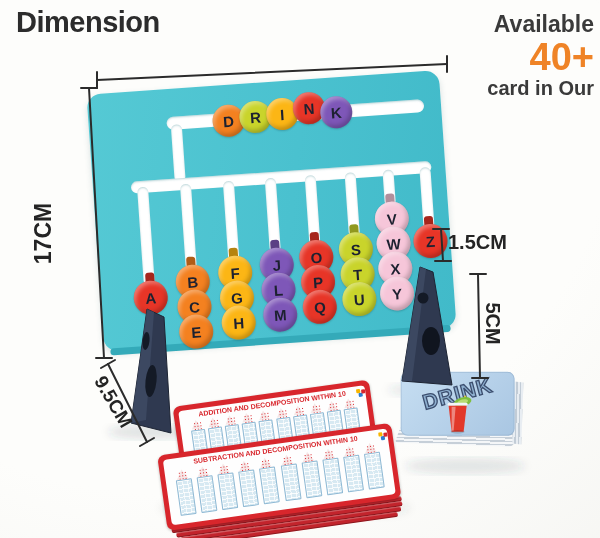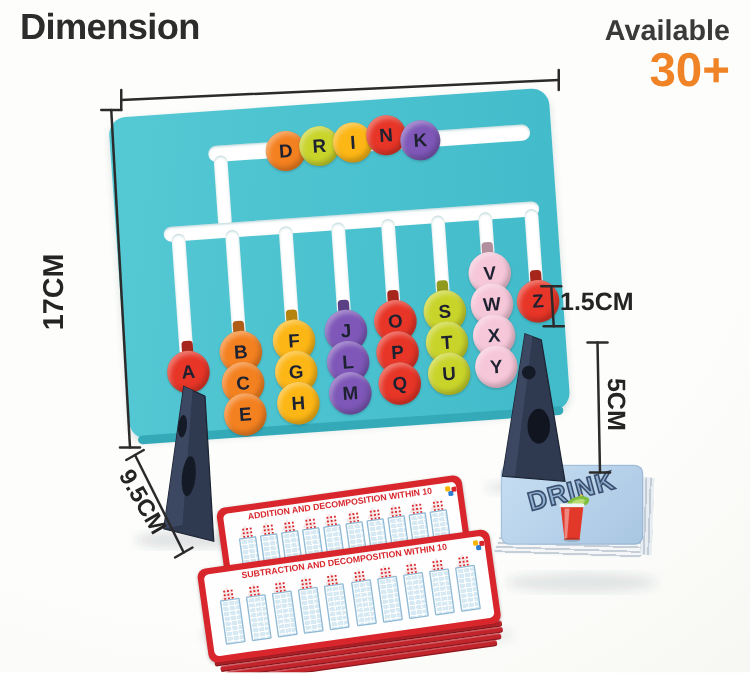--- a/index.html
+++ b/index.html
@@ -3,21 +3,21 @@
 <meta charset="utf-8">
 <style>
   html,body{margin:0;padding:0;}
   body{width:600px;height:538px;font-family:"Liberation Sans",sans-serif;background:#fff;}
   #stage{position:relative;width:600px;height:538px;overflow:hidden;
          background:radial-gradient(120% 120% at 30% 20%, #fdfdfb 60%, #f4f4f1 100%);}
   .abs{position:absolute;}
 
   
   #title{left:16px;top:6px;font-size:29px;font-weight:800;color:#2c2c2c;letter-spacing:-0.5px;}
-  #promo{right:16px;top:12px;text-align:right;color:#3a3a3a;font-weight:800;line-height:1.05;}
+  #promo{right:6px;top:12px;text-align:right;color:#3a3a3a;font-weight:800;line-height:1.05;}
   #promo .p1{font-size:23px;}
   #promo .p2{font-size:38px;color:#ef8326;line-height:1.0;margin:2px 0;}
   #promo .p3{font-size:20px;}
   #promo .p4{font-size:20px;}
 
   
   .lab{position:absolute;font-weight:800;color:#242424;white-space:nowrap;}
   #lab22{left:200px;top:26px;width:120px;text-align:center;font-size:23px;}
   #lab17{left:8px;top:220px;width:70px;text-align:center;font-size:23px;transform:rotate(-90deg);}
   #lab15{left:448px;top:231px;font-size:20px;}
@@ -74,21 +74,22 @@
   svg.overlay{position:absolute;left:0;top:0;pointer-events:none;}
 </style>
 </head>
 <body>
 
 <div id="stage">
 
   <div class="abs" id="title">Dimension</div>
   <div class="abs" id="promo">
     <div class="p1">Available</div>
-    <div class="p2">30+</div>
+    <div class="p2">40+</div>
+    <div class="p3">card in Our</div>
   </div>
 
   <svg class="overlay" width="600" height="538">
     <defs>
         <filter id="blur">
           <feGaussianBlur stdDeviation="4"></feGaussianBlur>
         </filter>
       </defs>
     <ellipse cx="150" cy="432" rx="42" ry="7" fill="rgba(60,70,80,.14)" filter="url(#blur)"></ellipse>
     <ellipse cx="428" cy="390" rx="40" ry="6" fill="rgba(60,70,80,.12)" filter="url(#blur)"></ellipse>

